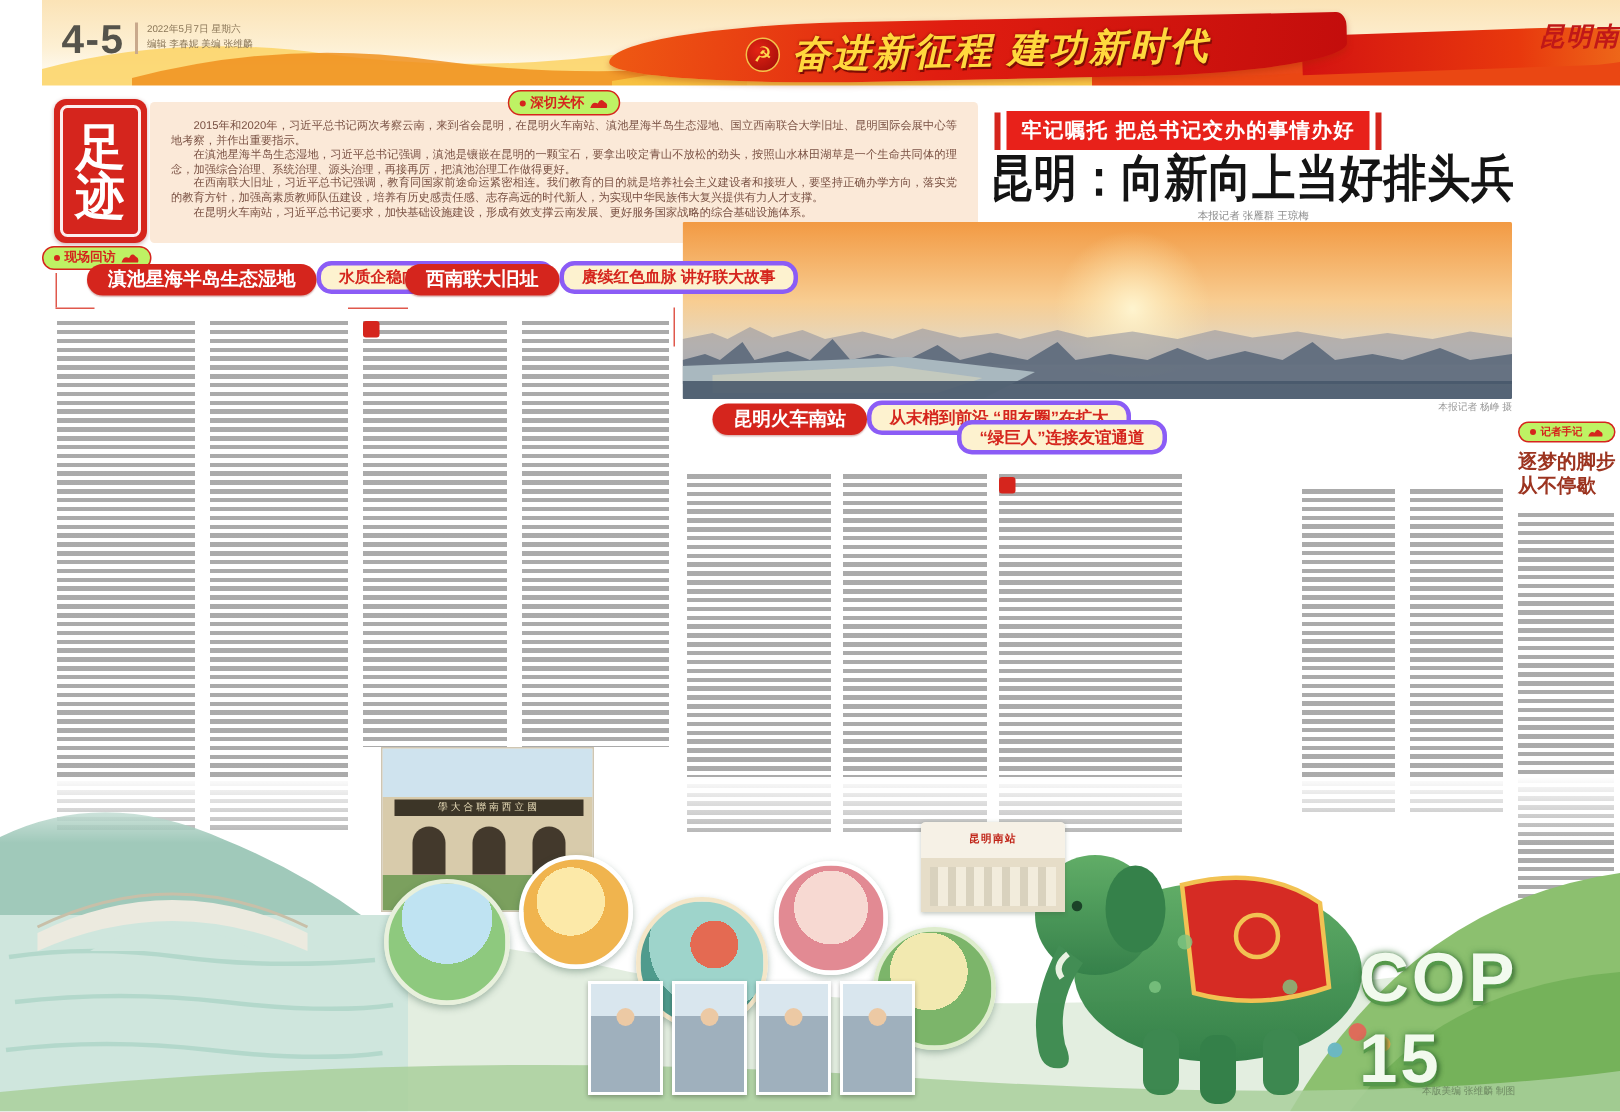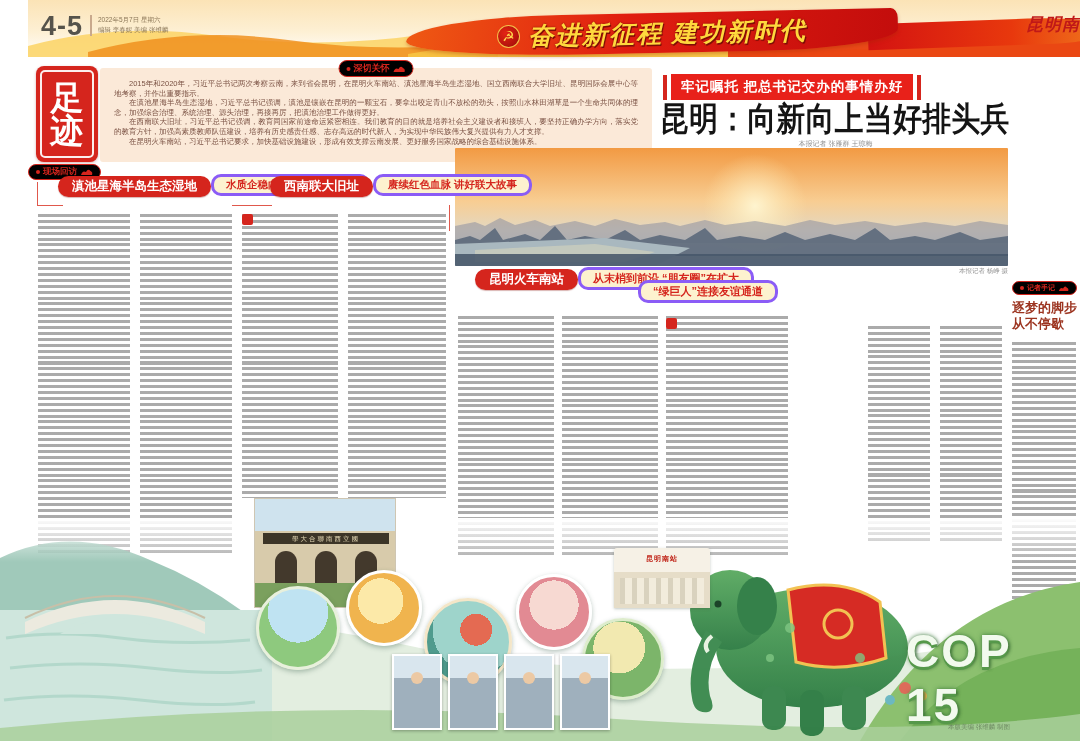--- a/index.html
+++ b/index.html
@@ -33,21 +33,21 @@
 
   
   .seal { position:absolute; left:36px; top:66px; width:62px; height:96px; background:#d5251d; border-radius:8px;
     box-shadow:0 1px 3px rgba(120,0,0,.3); padding:4px; }
   .seal-inner { width:100%; height:100%; border:2px solid rgba(255,255,255,.92); border-radius:5px;
     display:flex; flex-direction:column; align-items:center; justify-content:center;
     color:#fff; font-size:33px; font-weight:900; line-height:1.0; }
   .introbox { position:absolute; left:100px; top:68px; width:552px; height:94px; background:#fbe9d8; border-radius:3px;
     padding:11px 14px 6px; }
   .introbox p { font-size:7.5px; line-height:1.28; color:#7a5143; text-align:justify; text-indent:2em; }
-  .tagbadge { display:inline-flex; align-items:center; gap:3px; background:#000000; border:1px solid #d5251d;
+  .tagbadge { display:inline-flex; align-items:center; gap:3px; background:#bef264; border:1px solid #d5251d;
     border-radius:10px; padding:1px 7px; color:#d5251d; font-weight:700; white-space:nowrap; }
   .tagbadge .dot { width:4px; height:4px; border-radius:50%; background:#d5251d; display:inline-block; }
   .badge-center { position:absolute; left:50%; top:-8px; transform:translateX(-50%); font-size:9px; }
 
   
   .kicker { position:absolute; left:663px; top:74px; display:flex; align-items:center; gap:4px; }
   .kbar { width:4px; height:25px; background:#d5251d; }
   .kbox { background:#e8211a; color:#fff; font-weight:800; font-size:13.5px; letter-spacing:1px; padding:4px 10px; }
   .headline { position:absolute; left:660px; top:97px; font-size:33px; font-weight:900; color:#141414;
     white-space:nowrap; transform:scaleX(.87); transform-origin:left; letter-spacing:0.5px; }

